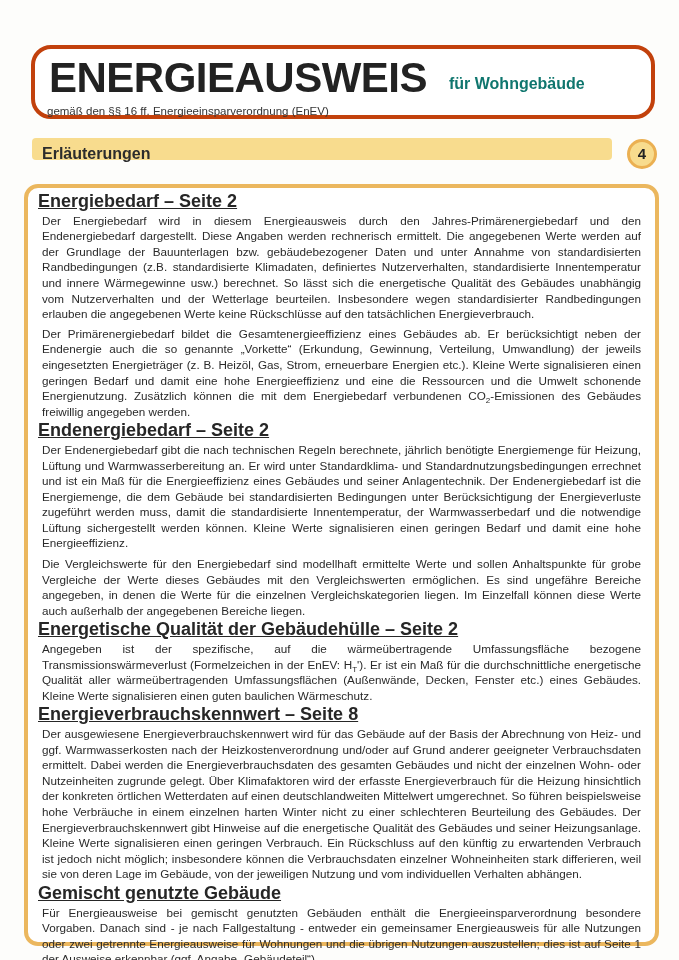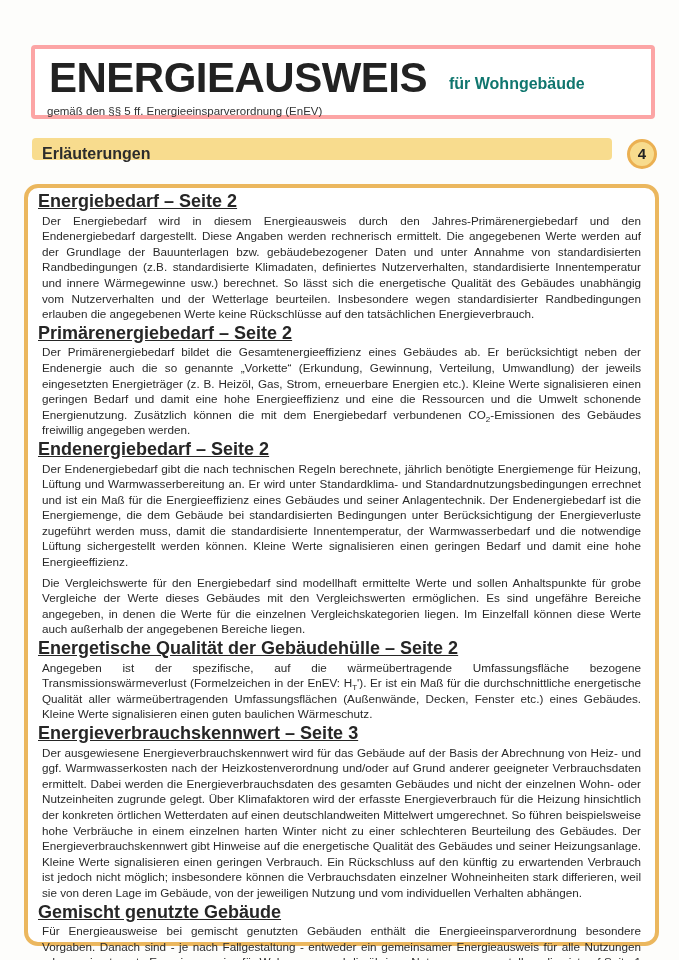--- a/index.html
+++ b/index.html
@@ -2,21 +2,21 @@
 <html><head>
 <meta charset="utf-8">
 <style>
   html, body { margin: 0; padding: 0; }
   body {
     width: 679px; height: 960px; background: #fdfdfb; position: relative;
     font-family: "Liberation Sans", sans-serif; color: #262626; overflow: hidden;
   }
   .header-box {
     position: absolute; left: 31px; top: 45px; width: 624px; height: 74px;
-    border: 4px solid #fca5a5; border-radius: 4px; background: #fff;
+    border: 4px solid #c2410c; border-radius: 20px; background: #fff;
     box-sizing: border-box;
   }
   .title-main {
     position: absolute; left: 14px; top: 6px;
     font-size: 42px; font-weight: bold; letter-spacing: -0.5px; color: #222;
     line-height: 46px;
   }
   .title-sub {
     position: absolute; left: 414px; top: 26px; font-size: 16px; font-weight: bold; color: #0f766e;
   }
@@ -49,47 +49,46 @@
   }
   .sec p.extra { margin-top: 5px; }
   sub { font-size: 8px; line-height: 0; }
 </style>
 </head>
 <body>
 
 <div class="header-box">
   <div class="title-main">ENERGIEAUSWEIS</div>
   <div class="title-sub">für Wohngebäude</div>
-  <div class="regulation">gemäß den §§ 5 ff. Energieeinsparverordnung (EnEV)</div>
+  <div class="regulation">gemäß den §§ 16 ff. Energieeinsparverordnung (EnEV)</div>
 </div>
 
 <div class="section-bar">
   <span>Erläuterungen</span>
 </div>
 <div class="page-badge">4</div>
 
 <div class="content-box">
   <div class="sec">
     <h3>Energiebedarf – Seite 2</h3>
     <p>Der Energiebedarf wird in diesem Energieausweis durch den Jahres-Primärenergiebedarf und den Endenergiebedarf dargestellt. Diese Angaben werden rechnerisch ermittelt. Die angegebenen Werte werden auf der Grundlage der Bauunterlagen bzw. gebäudebezogener Daten und unter Annahme von standardisierten Randbedingungen (z.B. standardisierte Klimadaten, definiertes Nutzerverhalten, standardisierte Innentemperatur und innere Wärmegewinne usw.) berechnet. So lässt sich die energetische Qualität des Gebäudes unabhängig vom Nutzerverhalten und der Wetterlage beurteilen. Insbesondere wegen standardisierter Randbedingungen erlauben die angegebenen Werte keine Rückschlüsse auf den tatsächlichen Energieverbrauch.</p>
   </div>
   <div class="sec">
-    <h3>Primärenergiebedarf – Seite 2</h3>
     <p><span>Der Primärenergiebedarf bildet die Gesamtenergieeffizienz eines Gebäudes ab. Er berücksichtigt neben der Endenergie auch die so genannte „Vorkette“ (Erkundung, Gewinnung, Verteilung, Umwandlung) der jeweils eingesetzten Energieträger (z. B. Heizöl, Gas, Strom, erneuerbare Energien etc.). Kleine Werte signalisieren einen geringen Bedarf und damit eine hohe Energieeffizienz und eine die Ressourcen und die Umwelt schonende Energienutzung. Zusätzlich können die mit dem Energiebedarf verbundenen CO</span><sub>2</sub><span>-Emissionen des Gebäudes freiwillig angegeben werden.</span></p>
   </div>
   <div class="sec">
     <h3>Endenergiebedarf – Seite 2</h3>
     <p>Der Endenergiebedarf gibt die nach technischen Regeln berechnete, jährlich benötigte Energiemenge für Heizung, Lüftung und Warmwasserbereitung an. Er wird unter Standardklima- und Standardnutzungsbedingungen errechnet und ist ein Maß für die Energieeffizienz eines Gebäudes und seiner Anlagentechnik. Der Endenergiebedarf ist die Energiemenge, die dem Gebäude bei standardisierten Bedingungen unter Berücksichtigung der Energieverluste zugeführt werden muss, damit die standardisierte Innentemperatur, der Warmwasserbedarf und die notwendige Lüftung sichergestellt werden können. Kleine Werte signalisieren einen geringen Bedarf und damit eine hohe Energieeffizienz.</p>
     <p class="extra">Die Vergleichswerte für den Energiebedarf sind modellhaft ermittelte Werte und sollen Anhaltspunkte für grobe Vergleiche der Werte dieses Gebäudes mit den Vergleichswerten ermöglichen. Es sind ungefähre Bereiche angegeben, in denen die Werte für die einzelnen Vergleichskategorien liegen. Im Einzelfall können diese Werte auch außerhalb der angegebenen Bereiche liegen.</p>
   </div>
   <div class="sec">
     <h3>Energetische Qualität der Gebäudehülle – Seite 2</h3>
     <p><span>Angegeben ist der spezifische, auf die wärmeübertragende Umfassungsfläche bezogene Transmissionswärmeverlust (Formelzeichen in der EnEV: H</span><sub>T</sub><span>'). Er ist ein Maß für die durchschnittliche energetische Qualität aller wärmeübertragenden Umfassungsflächen (Außenwände, Decken, Fenster etc.) eines Gebäudes. Kleine Werte signalisieren einen guten baulichen Wärmeschutz.</span></p>
   </div>
   <div class="sec">
-    <h3>Energieverbrauchskennwert – Seite 3</h3>
+    <h3>Energieverbrauchskennwert – Seite 8</h3>
     <p>Der ausgewiesene Energieverbrauchskennwert wird für das Gebäude auf der Basis der Abrechnung von Heiz- und ggf. Warmwasserkosten nach der Heizkostenverordnung und/oder auf Grund anderer geeigneter Verbrauchsdaten ermittelt. Dabei werden die Energieverbrauchsdaten des gesamten Gebäudes und nicht der einzelnen Wohn- oder Nutzeinheiten zugrunde gelegt. Über Klimafaktoren wird der erfasste Energieverbrauch für die Heizung hinsichtlich der konkreten örtlichen Wetterdaten auf einen deutschlandweiten Mittelwert umgerechnet. So führen beispielsweise hohe Verbräuche in einem einzelnen harten Winter nicht zu einer schlechteren Beurteilung des Gebäudes. Der Energieverbrauchskennwert gibt Hinweise auf die energetische Qualität des Gebäudes und seiner Heizungsanlage. Kleine Werte signalisieren einen geringen Verbrauch. Ein Rückschluss auf den künftig zu erwartenden Verbrauch ist jedoch nicht möglich; insbesondere können die Verbrauchsdaten einzelner Wohneinheiten stark differieren, weil sie von deren Lage im Gebäude, von der jeweiligen Nutzung und vom individuellen Verhalten abhängen.</p>
   </div>
   <div class="sec">
     <h3>Gemischt genutzte Gebäude</h3>
     <p>Für Energieausweise bei gemischt genutzten Gebäuden enthält die Energieeinsparverordnung besondere Vorgaben. Danach sind - je nach Fallgestaltung - entweder ein gemeinsamer Energieausweis für alle Nutzungen oder zwei getrennte Energieausweise für Wohnungen und die übrigen Nutzungen auszustellen; dies ist auf Seite 1 der Ausweise erkennbar (ggf. Angabe „Gebäudeteil“).</p>
   </div>
 </div>
 
 </body></html>

